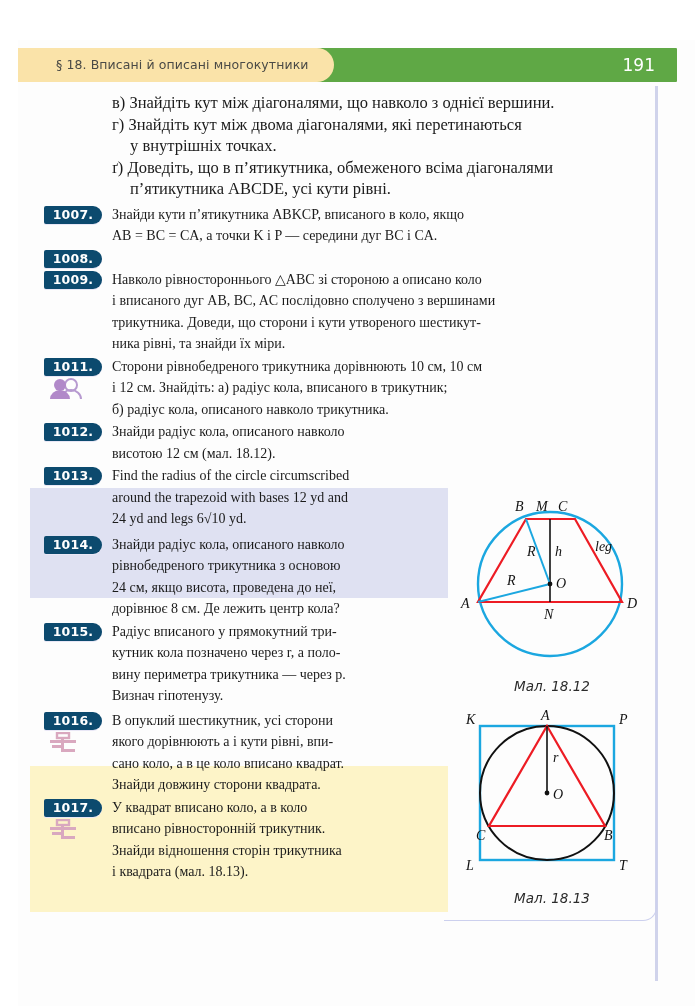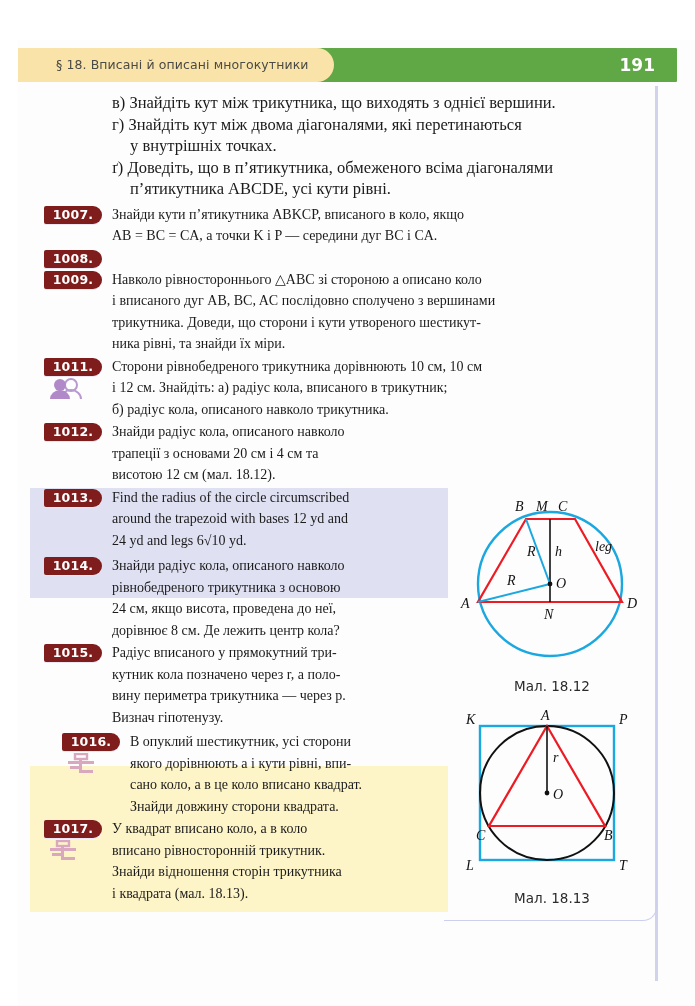--- a/index.html
+++ b/index.html
@@ -72,21 +72,21 @@
     color: #4a4a46;
     letter-spacing: .1px;
     white-space: nowrap;
   }
   .head-pageno {
     position: absolute;
     right: 22px; top: 0;
     height: 34px;
     line-height: 34px;
     font-family: "DejaVu Sans", sans-serif;
-    font-weight: bold;
+    font-weight: normal;
     font-size: 17px;
     color: #ffffff;
   }
 
   
   #content {
     position: absolute;
     left: 30px; top: 92px;
     width: 625px;
   }
@@ -119,21 +119,21 @@
     flex: 0 0 82px;
     position: relative;
     padding-top: 2px;
   }
   .badge {
     display: block;
     margin-left: 14px;
     width: 58px;
     height: 18px;
     line-height: 18px;
-    background: #7f1d1d;
+    background: #0c4a6e;
     color: #ffffff;
     font-family: "DejaVu Sans", sans-serif;
     font-size: 12.5px;
     font-weight: bold;
     text-align: center;
     border-radius: 2px 9px 9px 2px;
     box-shadow: 0 1px 0 #e9e7f6;
     letter-spacing: .2px;
   }
   .prob-text {
@@ -180,20 +180,21 @@
   
   .figure {
     position: absolute;
   }
   .fig-caption {
     font-family: "DejaVu Sans", sans-serif;
     font-size: 13.5px;
     color: #2b2b2b;
     text-align: center;
     margin-top: 2px;
+    font-style: italic;
   }
   #fig-1812 { left: 452px; top: 492px; width: 200px; }
   #fig-1813 { left: 452px; top: 704px; width: 200px; }
   .fig-panel {
     position: relative;
   }
   .rounded-panel {
     position: absolute;
     left: 444px; top: 480px;
     width: 212px; height: 440px;
@@ -227,21 +228,21 @@
   </div>
 
   <div id="block-blue"></div>
   <div id="block-yellow"></div>
 
   <div id="content">
 
     <div class="intro">
       <div class="intro-line nojust">
         <span>в)</span>
-        <span>Знайдіть кут між трикутника, що виходять з однієї вершини.</span>
+        <span>Знайдіть кут між діагоналями, що навколо з однієї вершини.</span>
       </div>
       <div class="intro-line">
         <span>г)</span>
         <span>Знайдіть кут між двома діагоналями, які перетинаються</span>
       </div>
       <div class="intro-line cont nojust">у внутрішніх точках.</div>
       <div class="intro-line nojust">
         <span>ґ)</span>
         <span>Доведіть, що в п’ятикутника, обмеженого всіма діагоналями</span>
       </div>
@@ -297,21 +298,20 @@
     </div>
 
     <div style="width:418px;">
 
       <div class="prob narrow">
         <div class="prob-gutter">
           <span class="badge">1012.</span>
         </div>
         <div class="prob-text">
           <span class="ln">Знайди радіус кола, описаного навколо</span>
-          <span class="ln">трапеції з основами 20 см і 4 см та</span>
           <span class="ln last">висотою 12 см (мал. 18.12).</span>
         </div>
       </div>
 
       <div class="prob narrow">
         <div class="prob-gutter">
           <span class="badge">1013.</span>
         </div>
         <div class="prob-text">
           <span class="ln">Find the radius of the circle circumscribed</span>
@@ -337,21 +337,21 @@
           <span class="badge">1015.</span>
         </div>
         <div class="prob-text">
           <span class="ln">Радіус вписаного у прямокутний три-</span>
           <span class="ln">кутник кола позначено через r, а поло-</span>
           <span class="ln">вину периметра трикутника — через p.</span>
           <span class="ln last">Визнач гіпотенузу.</span>
         </div>
       </div>
 
-      <div class="prob narrow" style="margin-top:3px;margin-left:18px;">
+      <div class="prob narrow" style="margin-top:3px;">
         <div class="prob-gutter">
           <span class="badge">1016.</span>
           <span class="icon-book">
             <svg width="30" height="24" viewBox="0 0 30 24">
               <rect x="9" y="1" width="12" height="5" fill="none" stroke="#d9a8bf" stroke-width="2.4"></rect>
               <rect x="2" y="8" width="26" height="3" fill="#d9a8bf"></rect>
               <rect x="13" y="6" width="3" height="14" fill="#d9a8bf"></rect>
               <rect x="4" y="13" width="11" height="3" fill="#d9a8bf"></rect>
               <rect x="15" y="17" width="12" height="3" fill="#d9a8bf"></rect>
             </svg>

